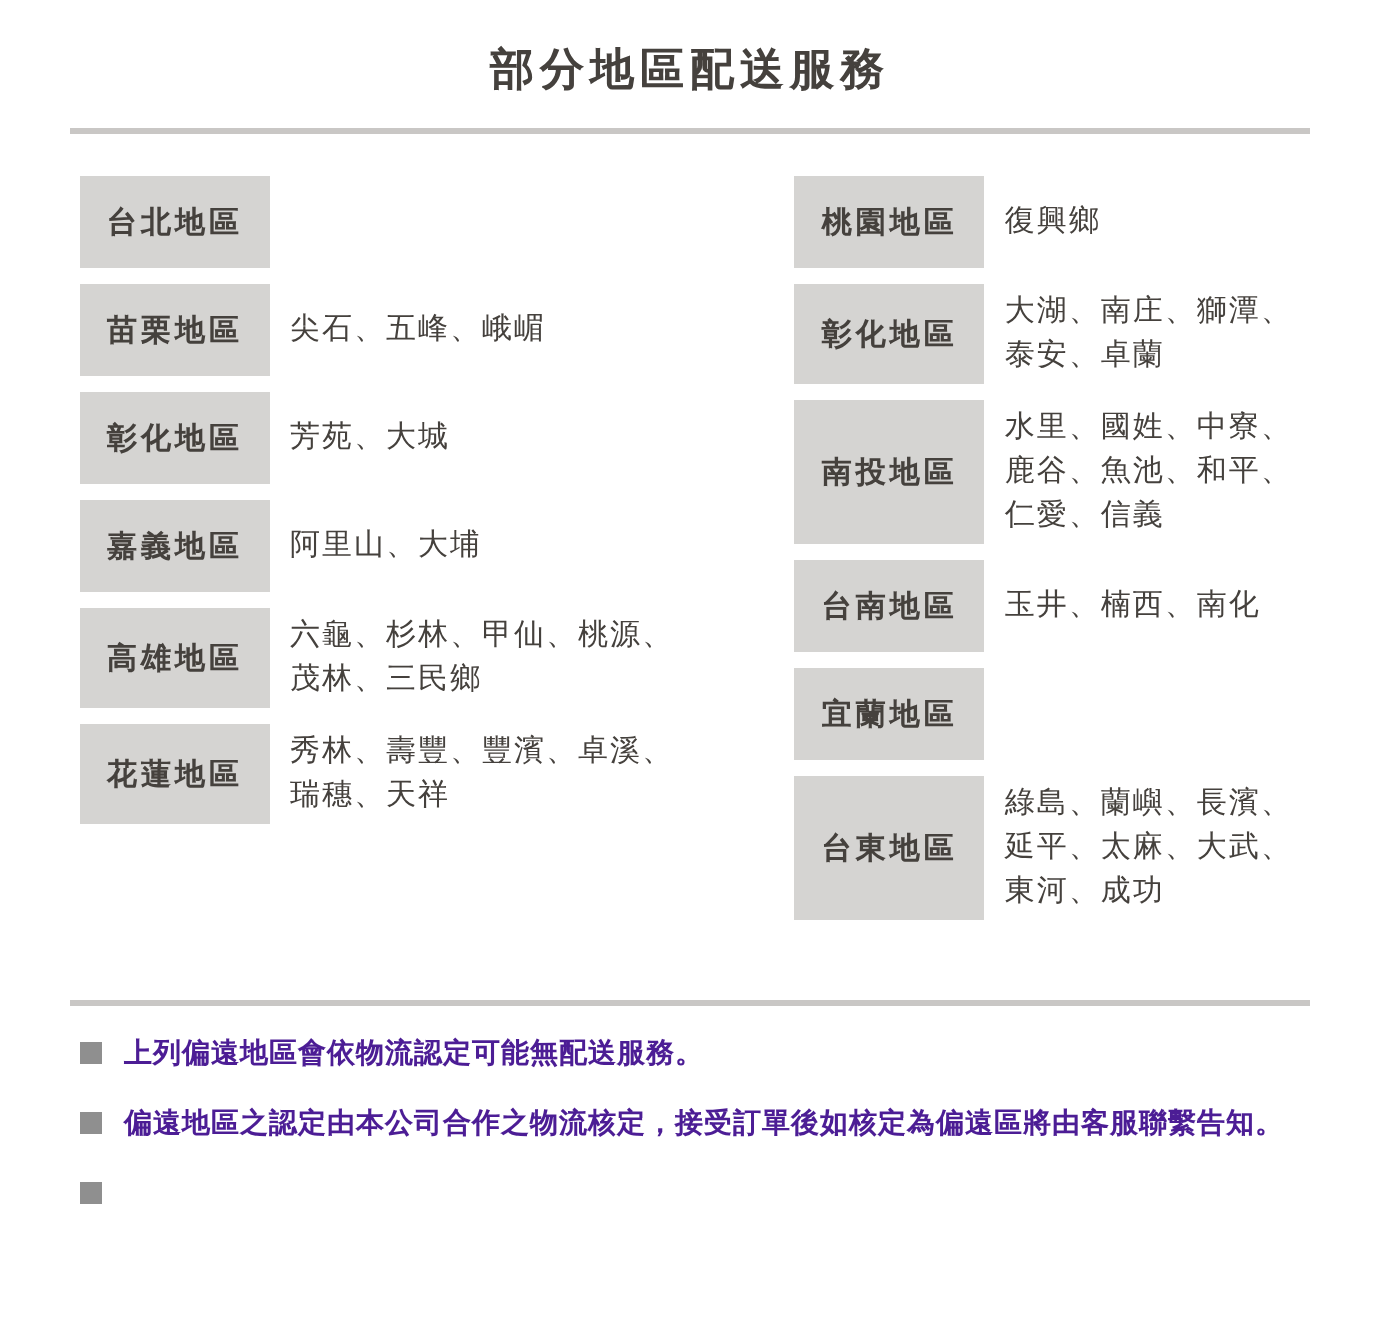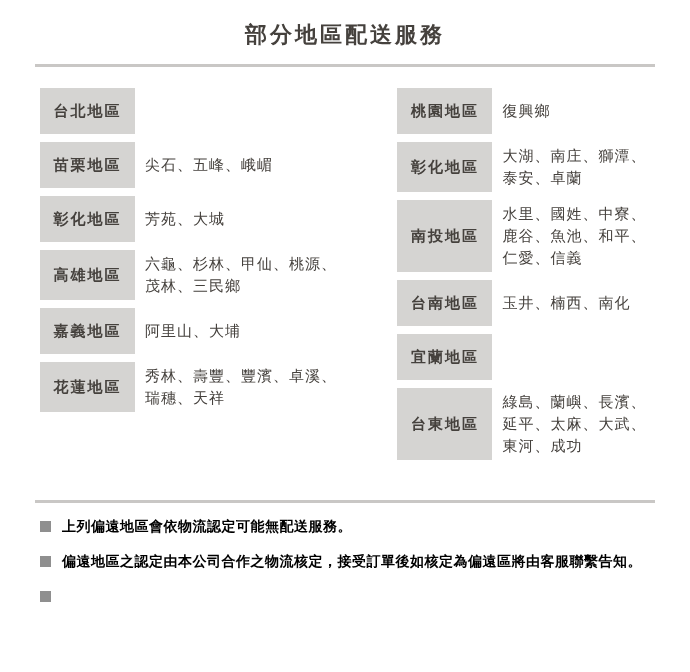--- a/index.html
+++ b/index.html
@@ -23,21 +23,21 @@
   .region-box{width:95px;min-height:46px;background:var(--box-bg);
     display:flex;align-items:center;justify-content:center;flex-shrink:0;}
   .region-box span{font-size:15px;font-weight:700;letter-spacing:2px;color:var(--text);}
   .areas{display:flex;align-items:center;padding:3px 0 3px 10px;
     font-size:15px;line-height:22px;letter-spacing:1px;white-space:pre-line;color:var(--text);}
   .notes-divider{margin-top:32px;}
   .notes{padding-top:15px;padding-left:5px;}
   .note{display:flex;align-items:flex-start;margin-bottom:18px;}
   .note .sq{width:11px;height:11px;background:var(--bullet);flex-shrink:0;
     margin-top:3px;margin-right:11px;}
-  .note .txt{font-size:14px;font-weight:700;letter-spacing:0.5px;line-height:17px;color:#000000;}
+  .note .txt{font-size:14px;font-weight:700;letter-spacing:0.5px;line-height:17px;color:#4c1d95;}
 </style>
 </head>
 <body>
 
 <div class="page">
 
   <div class="title">部分地區配送服務</div>
   <div class="divider"></div>
 
   <div class="content">
@@ -55,30 +55,30 @@
         <div class="areas">尖石、五峰、峨嵋</div>
       </div>
       <div class="row">
         <div class="region-box">
           <span>彰化地區</span>
         </div>
         <div class="areas">芳苑、大城</div>
       </div>
       <div class="row">
         <div class="region-box">
+          <span>嘉義地區</span>
+        </div>
+        <div class="areas">阿里山、大埔</div>
+      </div>
+      <div class="row">
+        <div class="region-box">
           <span>高雄地區</span>
         </div>
         <div class="areas">六龜、杉林、甲仙、桃源、
 茂林、三民鄉</div>
-      </div>
-      <div class="row">
-        <div class="region-box">
-          <span>嘉義地區</span>
-        </div>
-        <div class="areas">阿里山、大埔</div>
       </div>
       <div class="row">
         <div class="region-box">
           <span>花蓮地區</span>
         </div>
         <div class="areas">秀林、壽豐、豐濱、卓溪、
 瑞穗、天祥</div>
       </div>
     </div>
 

